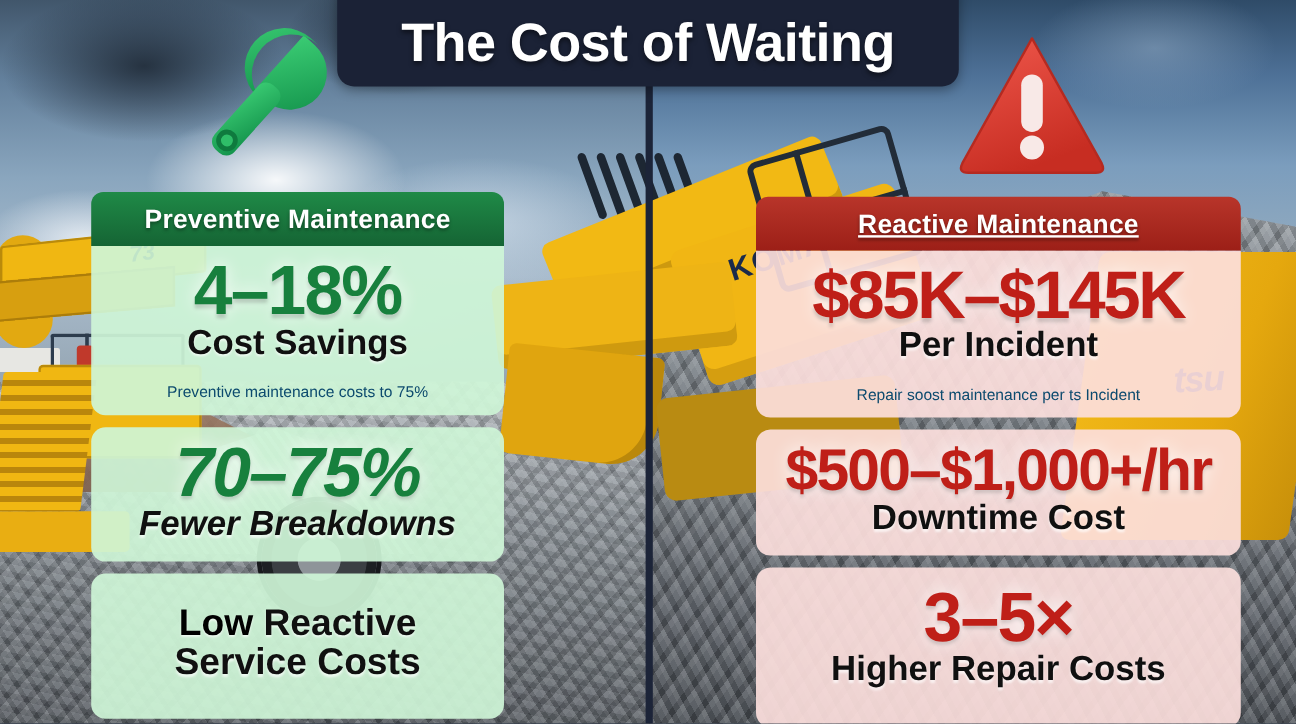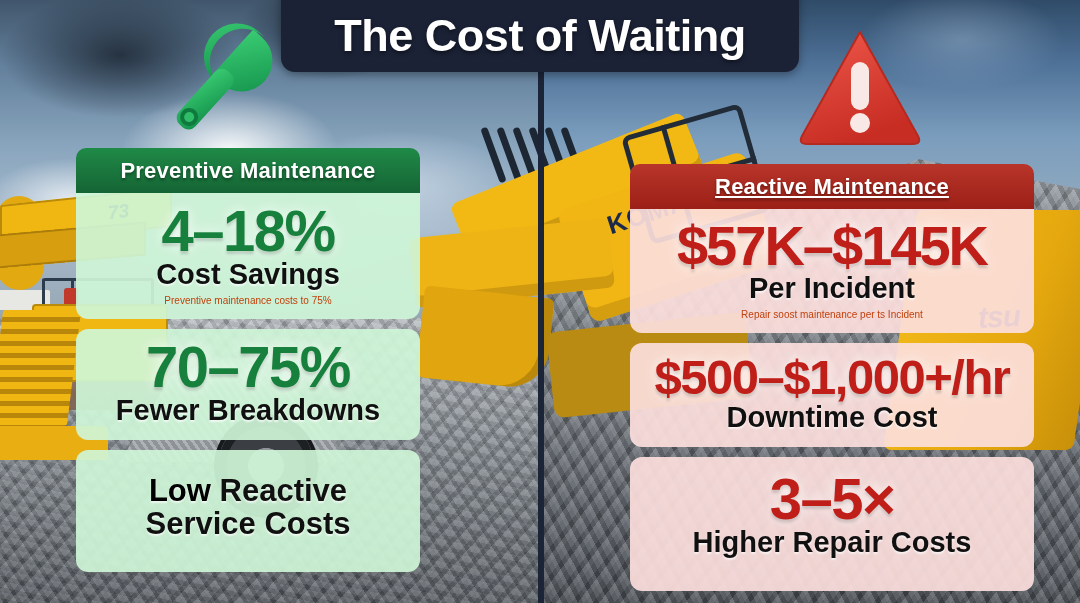--- a/index.html
+++ b/index.html
@@ -202,21 +202,21 @@
   .bignum.green { color:#17803d; text-shadow:0 0 14px rgba(255,255,255,.95), 0 3px 3px rgba(0,0,0,.22); }
   .bignum.red   { color:#bf1f18; text-shadow:0 0 14px rgba(255,255,255,.95), 0 3px 3px rgba(0,0,0,.22); }
   .bignum.wide  { font-size:56px; letter-spacing:-2px; }
 
   .sublabel {
     font-size:29px; font-weight:bold; color:#101010; line-height:1.12;
     text-shadow:0 2px 2px rgba(255,255,255,.7);
     margin-top:-2px;
   }
   .subnote {
-    font-size:10px; color:#c2410c; margin-top:4px; line-height:1.2;
+    font-size:13px; color:#0c4a6e; margin-top:16px; line-height:1.2;
   }
   .low-word { color:#000000; }
 
   .gap { height:10px; }
 </style>
 </head>
 <body>
 
 <div id="stage">
 
@@ -307,45 +307,45 @@
       <linearGradient id="gal" x1="0" y1="0" x2="0.4" y2="1">
         <stop offset="0" stop-color="#F0584C"></stop>
         <stop offset="1" stop-color="#C72D22"></stop>
       </linearGradient>
     </defs>
     <path d="M64 8 L122 112 Q126 120 117 120 L11 120 Q2 120 6 112 Z" fill="url(#gal)" stroke="#B52A20" stroke-width="2" stroke-linejoin="round"></path>
     <rect x="55" y="38" width="18" height="48" rx="9" fill="#F8E9E7"></rect>
     <circle cx="64" cy="99" r="10" fill="#F8E9E7"></circle>
   </svg>
 
-  <div class="col col-left" style="top:148px">
+  <div class="col col-left" style="top:160px">
     <div class="panel-head head-green">Preventive Maintenance</div>
     <div class="card card-green">
       <div class="bignum green">4–18%</div>
       <div class="sublabel">Cost Savings</div>
       <div class="subnote">Preventive maintenance costs to 75%</div>
     </div>
     <div class="gap"></div>
-    <div class="card card-green rounded" style="padding-bottom:14px;">
+    <div class="card card-green rounded" style="padding-bottom:14px;font-style:italic;">
       <div class="bignum green">70–75%</div>
       <div class="sublabel">Fewer Breakdowns</div>
     </div>
     <div class="gap"></div>
     <div class="card card-green rounded" style="padding-top:26px; padding-bottom:30px;">
       <div class="sublabel" style="font-size:31px;">
         <span class="low-word">Low</span><span> Reactive</span>
       </div>
       <div class="sublabel" style="font-size:31px;">Service Costs</div>
     </div>
   </div>
 
   <div class="col col-right" style="top:164px">
     <div class="panel-head head-red">Reactive Maintenance</div>
     <div class="card card-red">
-      <div class="bignum red wide">$57K–$145K</div>
+      <div class="bignum red wide">$85K–$145K</div>
       <div class="sublabel">Per Incident</div>
       <div class="subnote">Repair soost maintenance per ts Incident</div>
     </div>
     <div class="gap"></div>
     <div class="card card-red rounded" style="padding-top:10px; padding-bottom:14px; position:relative;">
       <div class="bignum red" style="font-size:49px; margin-left:-14px; margin-right:-14px;">$500–$1,000+/hr</div>
       <div class="sublabel">Downtime Cost</div>
     </div>
     <div class="gap"></div>
     <div class="card card-red rounded" style="padding-top:12px; padding-bottom:32px;">

